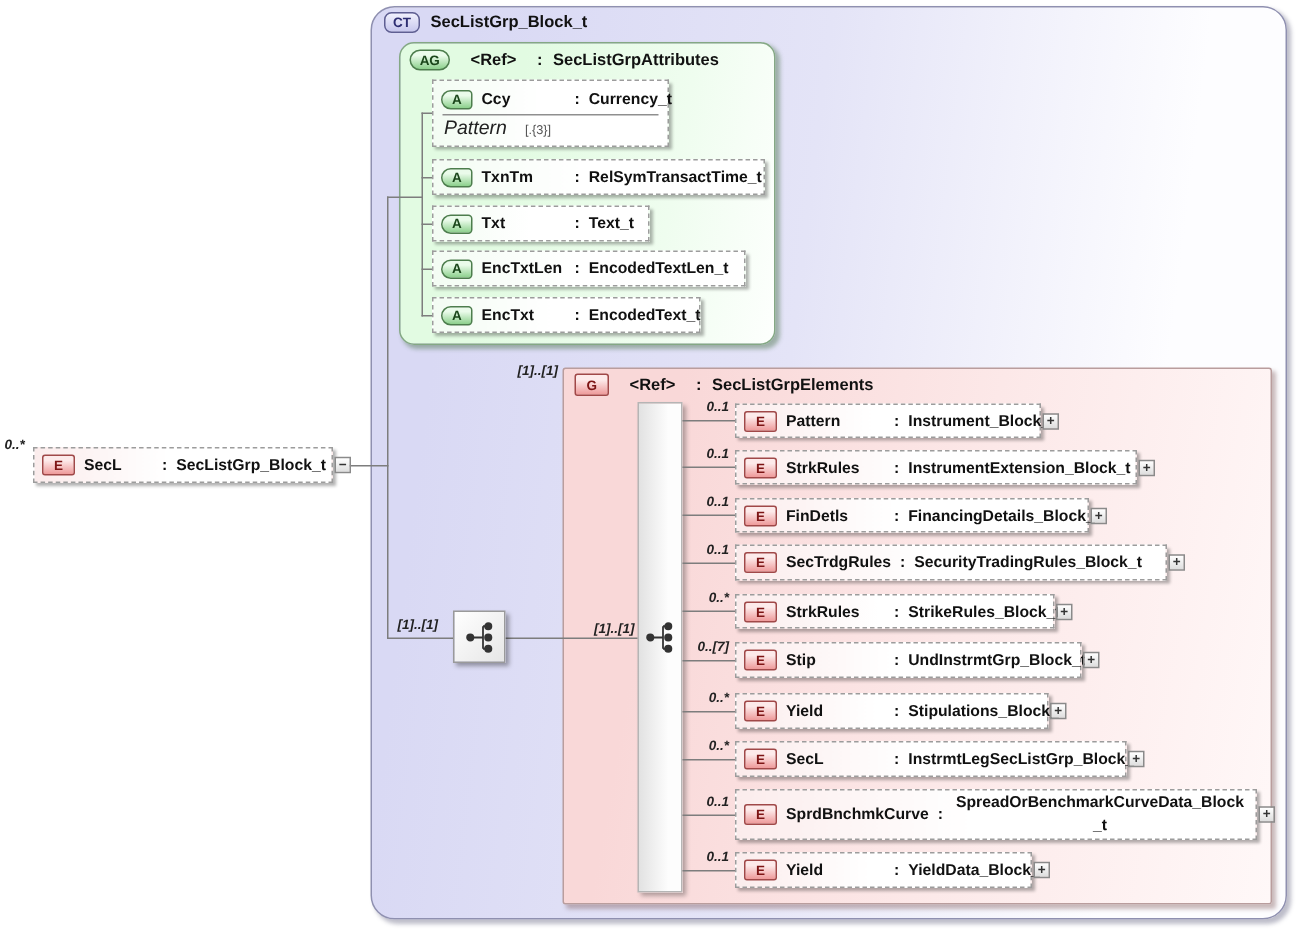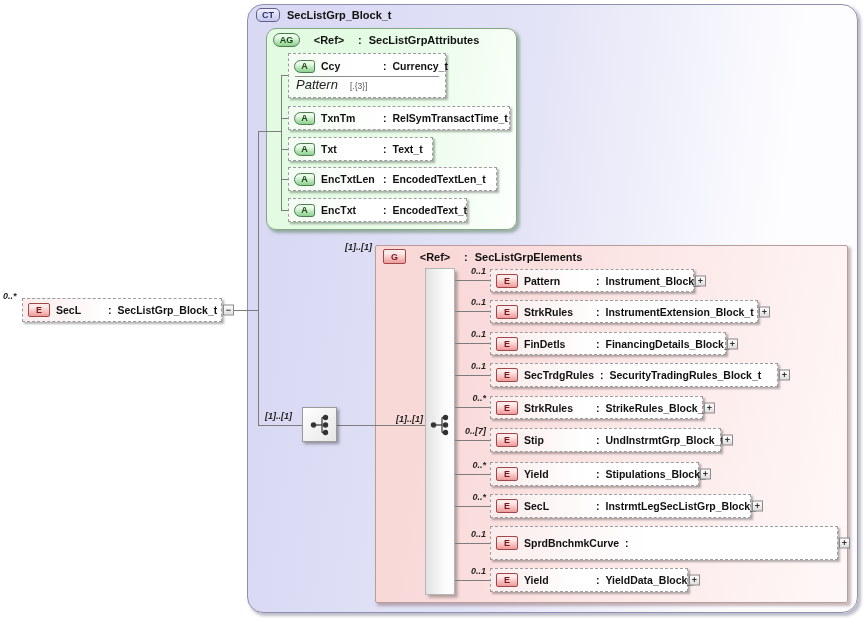--- a/index.html
+++ b/index.html
@@ -288,20 +288,21 @@
     <span class="name-e">SecL</span>
     <span>:</span>
     <span>InstrmtLegSecListGrp_Block_t</span>
     <span class="toggle plus">+</span>
   </div>
 
   <div class="wbox ebox" style="left:490px;top:526px;width:348px;height:34px;">
     <span class="badge b-e">E</span>
     <span>SprdBnchmkCurve</span>
     <span>:</span>
+    <span class="wrap">SpreadOrBenchmarkCurveData_Block_t</span>
     <span class="toggle plus">+</span>
   </div>
 
   <div class="wbox ebox" style="left:490px;top:568px;width:198px;height:24px;">
     <span class="badge b-e">E</span>
     <span class="name-e">Yield</span>
     <span>:</span>
     <span>YieldData_Block_t</span>
     <span class="toggle plus">+</span>
   </div>

